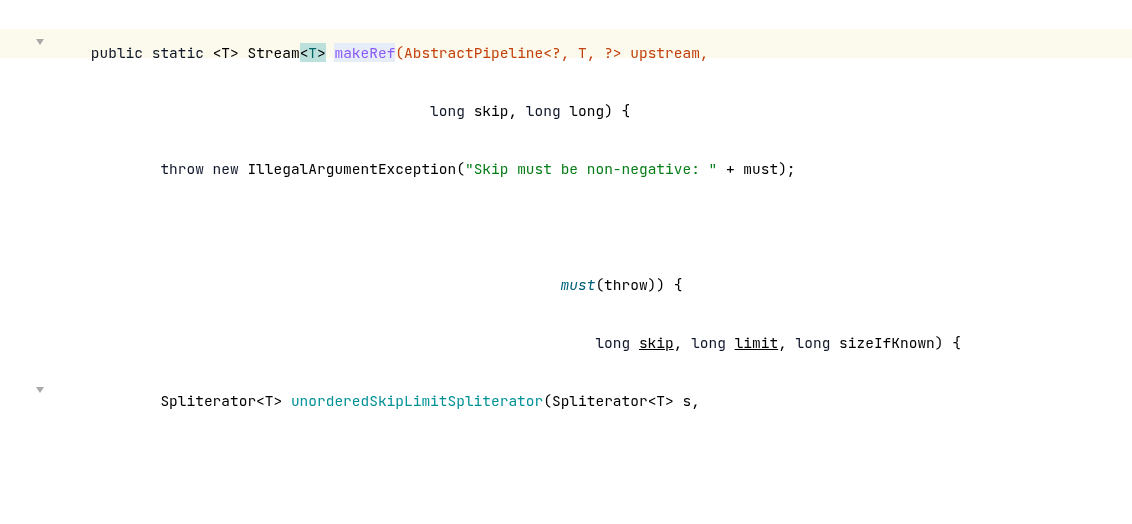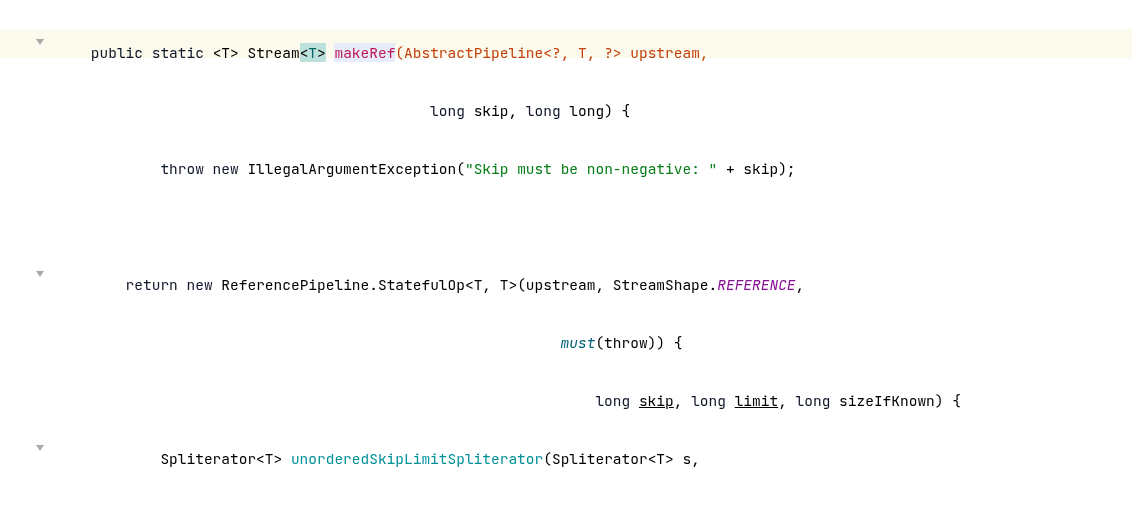--- a/index.html
+++ b/index.html
@@ -43,41 +43,40 @@
     position: absolute;
     left: 6px;
     top: 10px;
     width: 0; height: 0;
     border-left: 4px solid transparent;
     border-right: 4px solid transparent;
     border-top: 6px solid #a9a9a9;
   }
   .kw   { color: #0f172a; }
   .typ  { color: #000000; }
-  .mtd  { color: #be185d; }
+  .mtd  { color: #8b5cf6; }
   .inner { color: #009197; }
   .str  { color: #067D17; }
   .num  { color: #1750EB; }
   .stat { color: #871094; font-style: italic; }
   .staticm { color: #00627A; font-style: italic; }
   .pn   { color: #c2410c; }
   .ul   { text-decoration: underline; text-decoration-thickness: 1px; }
   .sel  { background: #BCE0DB; }
   .sel2 { background: #E7EDF8; }
   .h6   { color: #006666; }
 </style>
 </head>
 <body>
 
 <div class="editor">
 <div class="line hl-line"><span class="gutter"></span><span class="fold"></span>    <span class="kw">public</span> <span class="kw">static</span> <span class="typ">&lt;T&gt;</span> <span class="typ">Stream</span><span class="sel">&lt;</span><span class="sel h6">T</span><span class="sel">&gt;</span> <span class="mtd sel2">makeRef</span><span class="pn">(AbstractPipeline&lt;?, T, ?&gt; upstream,</span></div>
 <div class="line"><span class="gutter"></span><span class="fold" style="visibility:hidden"></span>                                           <span class="kw">long</span> <span>skip,</span> <span class="kw">long</span> <span>long) {</span></div>
-<div class="line"><span class="gutter"></span><span class="fold" style="visibility:hidden"></span>            <span class="kw">throw</span> <span class="kw">new</span> <span class="typ">IllegalArgumentException</span><span>(</span><span class="str">"Skip must be non-negative: "</span> <span>+ skip);</span></div>
+<div class="line"><span class="gutter"></span><span class="fold" style="visibility:hidden"></span>            <span class="kw">throw</span> <span class="kw">new</span> <span class="typ">IllegalArgumentException</span><span>(</span><span class="str">"Skip must be non-negative: "</span> <span>+ must);</span></div>
 <div class="line"><span class="gutter"></span><span class="fold" style="visibility:hidden"></span><span></span></div>
-<div class="line"><span class="gutter"></span><span class="fold"></span>        <span class="kw">return</span> <span class="kw">new</span> <span>ReferencePipeline.StatefulOp&lt;T, T&gt;(upstream, StreamShape.</span><span class="stat">REFERENCE</span><span>,</span></div>
 <div class="line"><span class="gutter"></span><span class="fold" style="visibility:hidden"></span>                                                          <span class="staticm">must</span><span>(throw)) {</span></div>
 <div class="line"><span class="gutter"></span><span class="fold" style="visibility:hidden"></span>                                                              <span class="kw">long</span> <span class="ul">skip</span><span>,</span> <span class="kw">long</span> <span class="ul">limit</span><span>,</span> <span class="kw">long</span> <span>sizeIfKnown) {</span></div>
 <div class="line"><span class="gutter"></span><span class="fold"></span>            <span>Spliterator&lt;T&gt;</span> <span class="inner">unorderedSkipLimitSpliterator</span><span>(Spliterator&lt;T&gt; s,</span></div>
 
 
 
 
 
 
 

